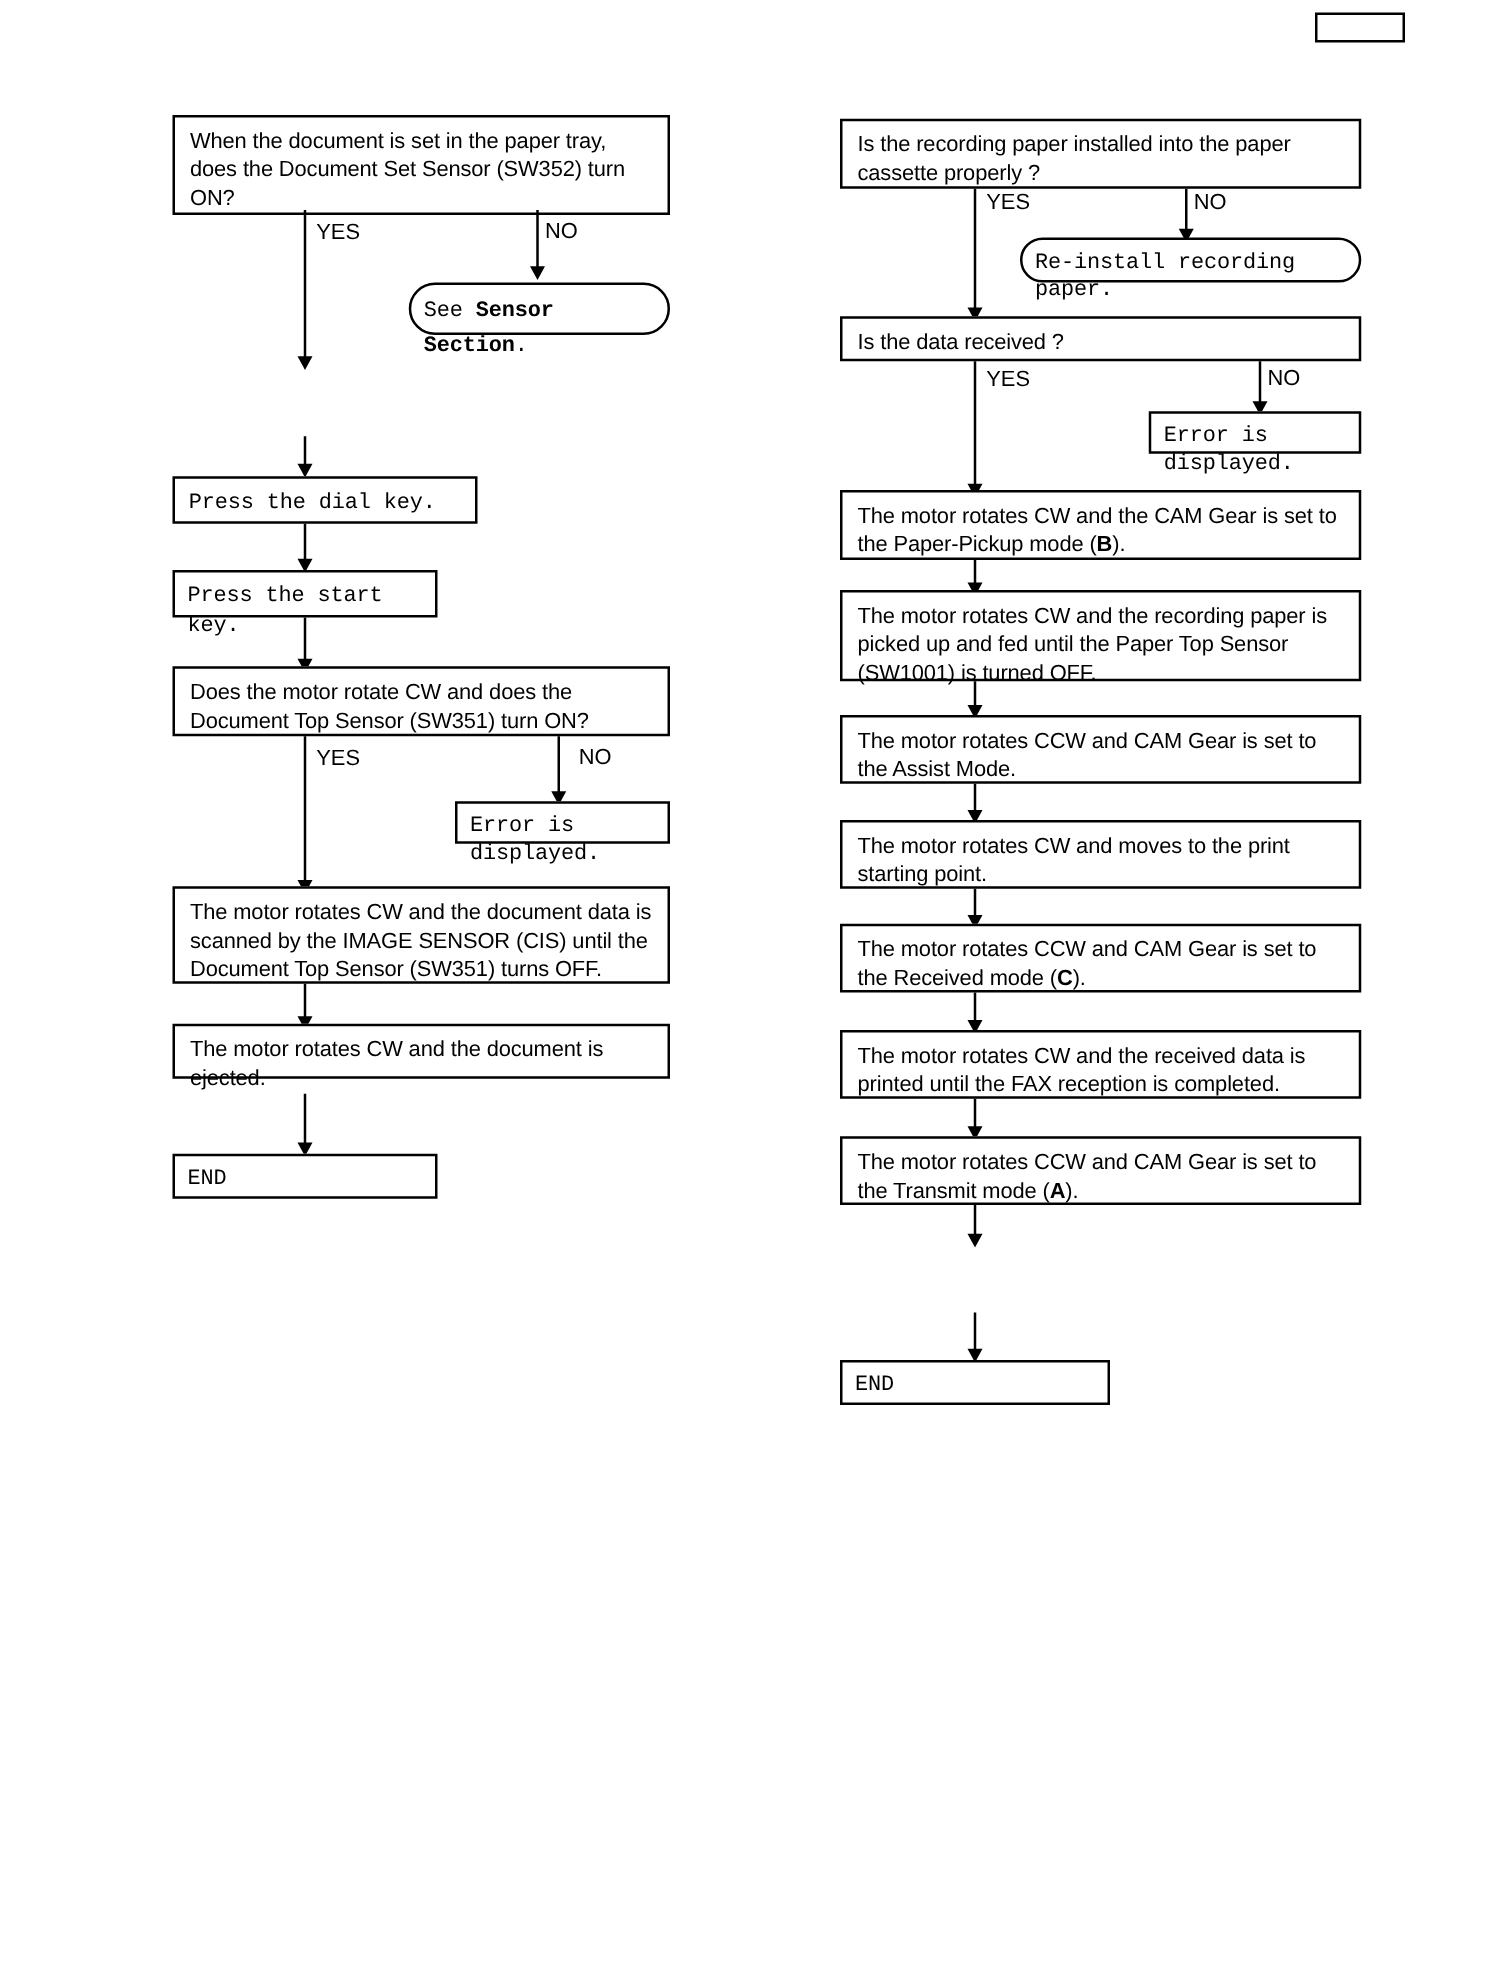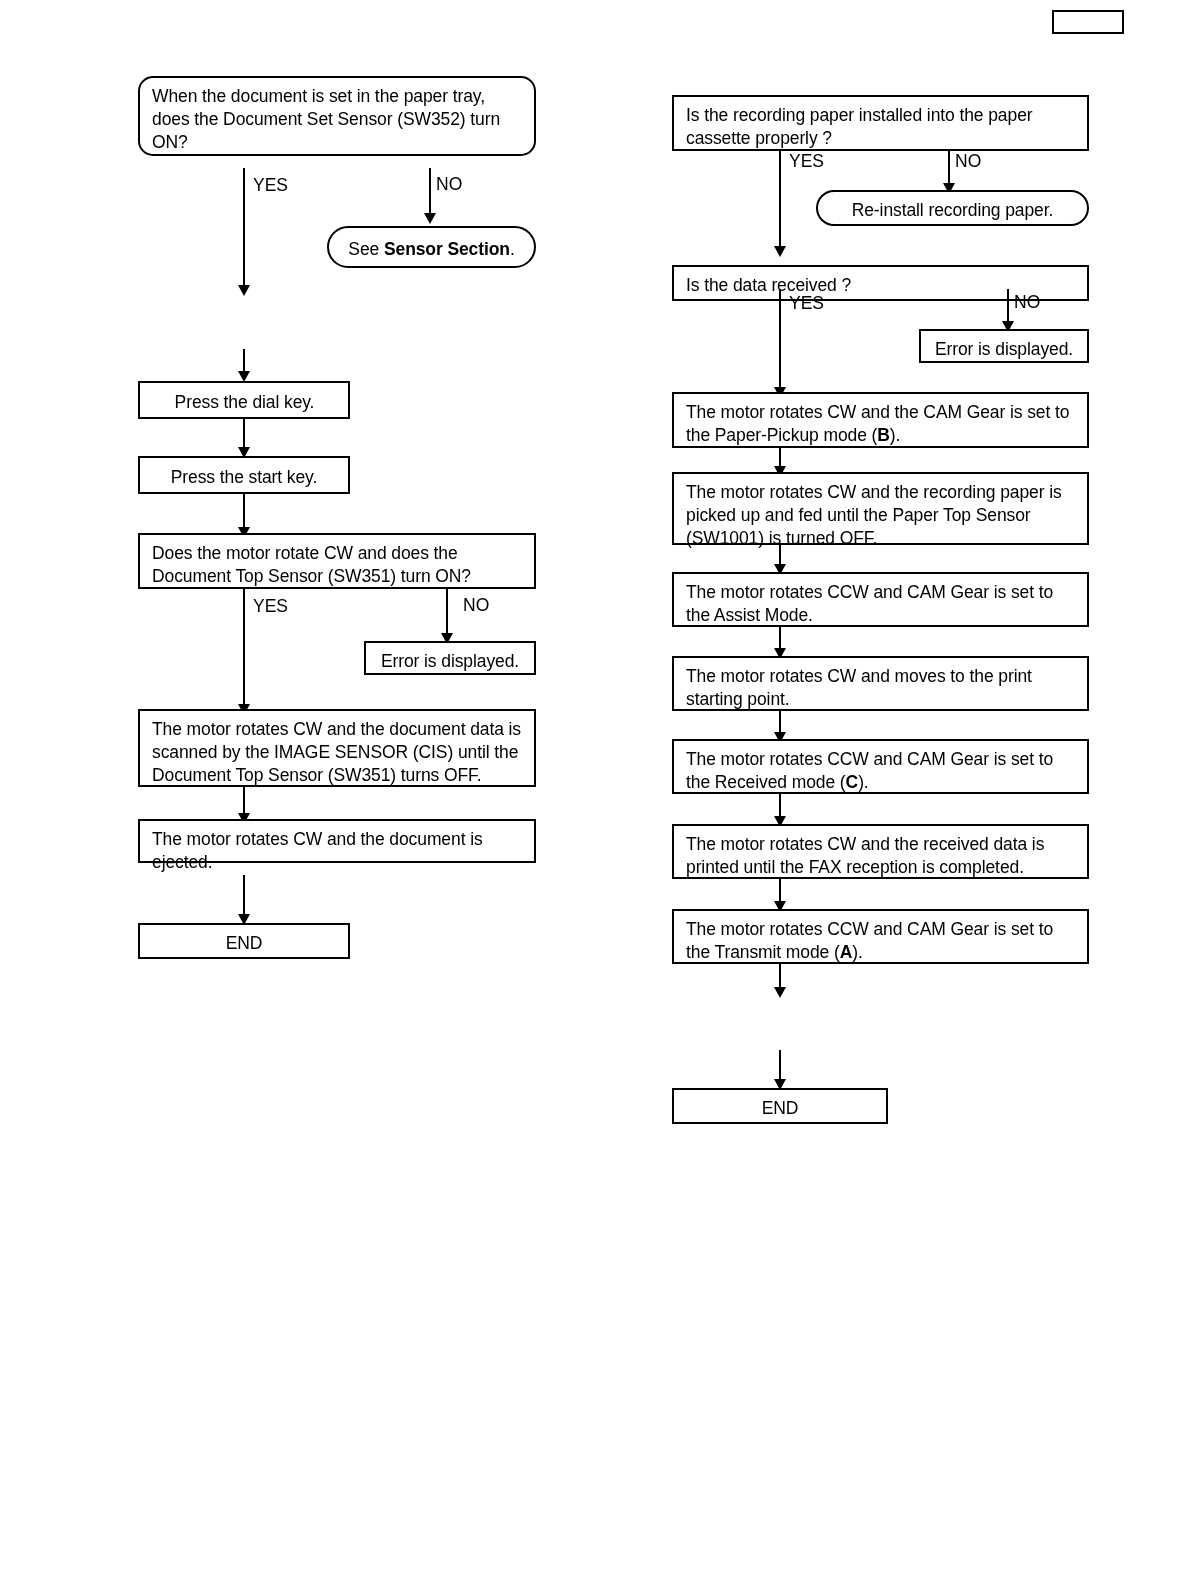--- a/index.html
+++ b/index.html
@@ -27,22 +27,23 @@
     background: #ffffff;
     font-size: 17.5px;
     line-height: 1.30;
     padding: 7px 10px 6px 12px;
     letter-spacing: -0.1px;
   }
   .node.rounded {
     border-radius: 22px;
   }
   .node.center {
-    text-align: center;
+    text-align: left;
     padding-left: 10px;
+    font-family: Liberation Mono, monospace;
   }
   .node b { font-weight: bold; }
 
   
   .vline {
     position: absolute;
     width: 2px;
     background: #000000;
   }
   .arrowhead {
@@ -71,38 +72,38 @@
     line-height: 22px;
   }
 </style>
 </head>
 <body>
 
 <div id="page">
 
   <div class="page-tag" style="left:1052px; top:10px; width:72px; height:24px;"></div>
 
-  <div class="node" style="left:138px; top:76px; width:398px; height:80px;border-radius:15px;">When the document is set in the paper tray, does the Document Set Sensor (SW352) turn ON?</div>
+  <div class="node" style="left:138px; top:92px; width:398px; height:80px;">When the document is set in the paper tray, does the Document Set Sensor (SW352) turn ON?</div>
 
   <div class="vline" style="left:243px; top:168px; width:2px; height:120px;"></div>
   <div class="arrowhead" style="left:238px; top:285px;"></div>
   <div class="branch-label" style="left:253px; top:177px;">YES</div>
 
   <div class="vline" style="left:429px; top:168px; width:2px; height:48px;"></div>
   <div class="arrowhead" style="left:424px; top:213px;"></div>
   <div class="branch-label" style="left:436px; top:176px;">NO</div>
 
   <div class="node rounded center" style="left:327px; top:226px; width:209px; height:42px; line-height:28px;">
     <span>See <b>Sensor Section</b>.</span>
   </div>
 
   <div class="vline" style="left:243px; top:349px; width:2px; height:26px;"></div>
   <div class="arrowhead" style="left:238px; top:371px;"></div>
 
-  <div class="node center" style="left:138px; top:381px; width:212px; height:38px; line-height:24px;padding-left:11px;">Press the dial key.</div>
+  <div class="node center" style="left:138px; top:381px; width:244px; height:38px; line-height:24px;padding-left:11px;">Press the dial key.</div>
   <div class="vline" style="left:243px; top:419px; width:2px; height:32px;"></div>
   <div class="arrowhead" style="left:238px; top:447px;"></div>
 
   <div class="node center" style="left:138px; top:456px; width:212px; height:38px; line-height:24px;">Press the start key.</div>
   <div class="vline" style="left:243px; top:494px; width:2px; height:37px;"></div>
   <div class="arrowhead" style="left:238px; top:527px;"></div>
 
   <div class="node" style="left:138px; top:533px; width:398px; height:56px;">Does the motor rotate CW and does the Document Top Sensor (SW351) turn ON?</div>
 
   <div class="vline" style="left:243px; top:589px; width:2px; height:118px;"></div>
@@ -130,21 +131,21 @@
   <div class="vline" style="left:779px; top:151px; width:2px; height:98px;"></div>
   <div class="arrowhead" style="left:774px; top:246px;"></div>
   <div class="branch-label" style="left:789px; top:153px;">YES</div>
 
   <div class="vline" style="left:948px; top:151px; width:2px; height:35px;"></div>
   <div class="arrowhead" style="left:943px; top:183px;"></div>
   <div class="branch-label" style="left:955px; top:153px;">NO</div>
 
   <div class="node rounded center" style="left:816px; top:190px; width:273px; height:36px; line-height:22px;">Re-install recording paper.</div>
 
-  <div class="node" style="left:672px; top:253px; width:417px; height:36px; line-height:22px;margin-top:12px;">Is the data received ?</div>
+  <div class="node" style="left:672px; top:253px; width:417px; height:36px; line-height:22px;">Is the data received ?</div>
 
   <div class="vline" style="left:779px; top:289px; width:2px; height:101px;"></div>
   <div class="arrowhead" style="left:774px; top:387px;"></div>
   <div class="branch-label" style="left:789px; top:295px;">YES</div>
 
   <div class="vline" style="left:1007px; top:289px; width:2px; height:35px;"></div>
   <div class="arrowhead" style="left:1002px; top:321px;"></div>
   <div class="branch-label" style="left:1014px; top:294px;">NO</div>
 
   <div class="node center" style="left:919px; top:329px; width:170px; height:34px; line-height:22px;">Error is displayed.</div>

